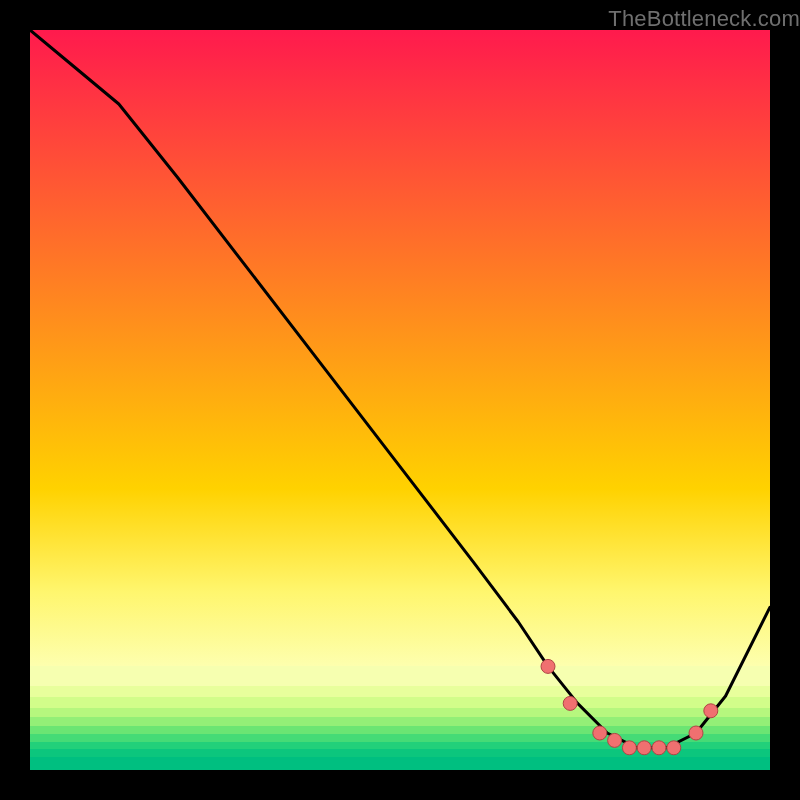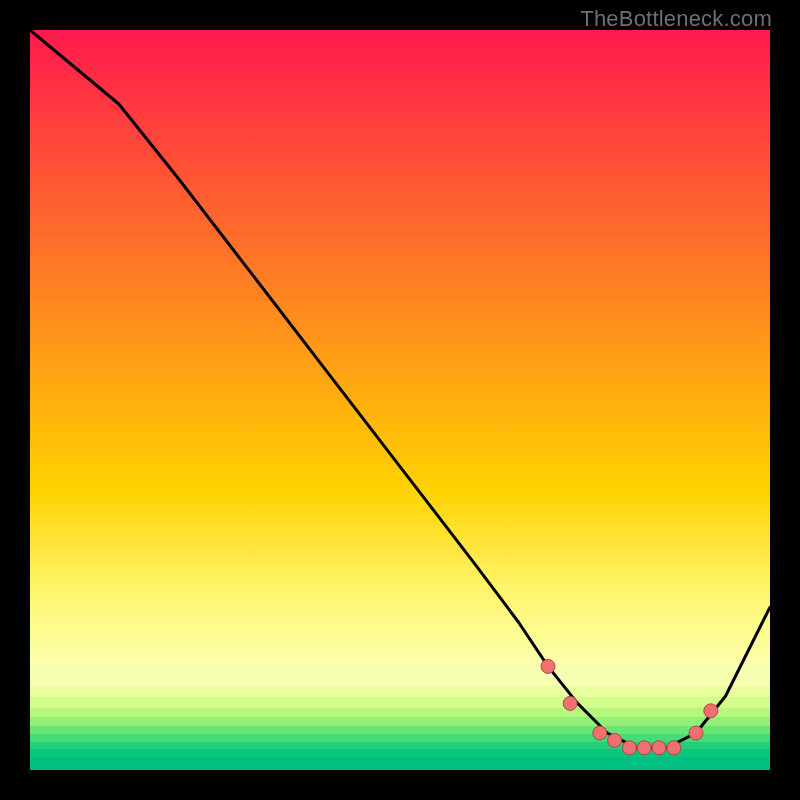--- a/index.html
+++ b/index.html
@@ -13,21 +13,21 @@
   }
   .frame {
     position: relative;
     width: 800px;
     height: 800px;
     background: #000;
   }
   .watermark {
     position: absolute;
     top: 6px;
-    right: 28px;
+    right: 0;
     color: #6f6f6f;
     font-size: 22px;
     font-weight: 500;
     letter-spacing: 0.2px;
     z-index: 5;
   }
   .plot-area {
     position: absolute;
     left: 30px;
     top: 30px;

